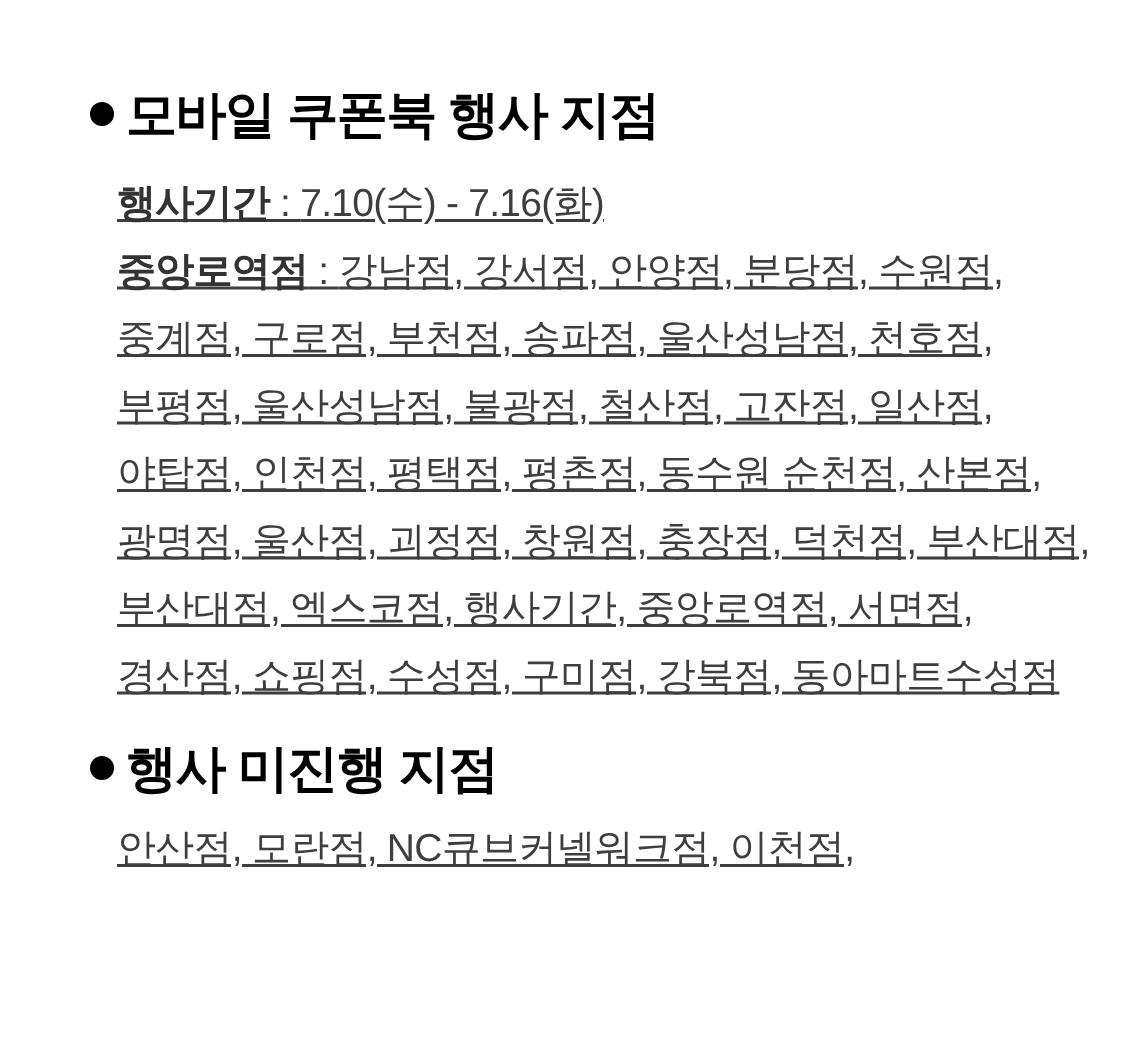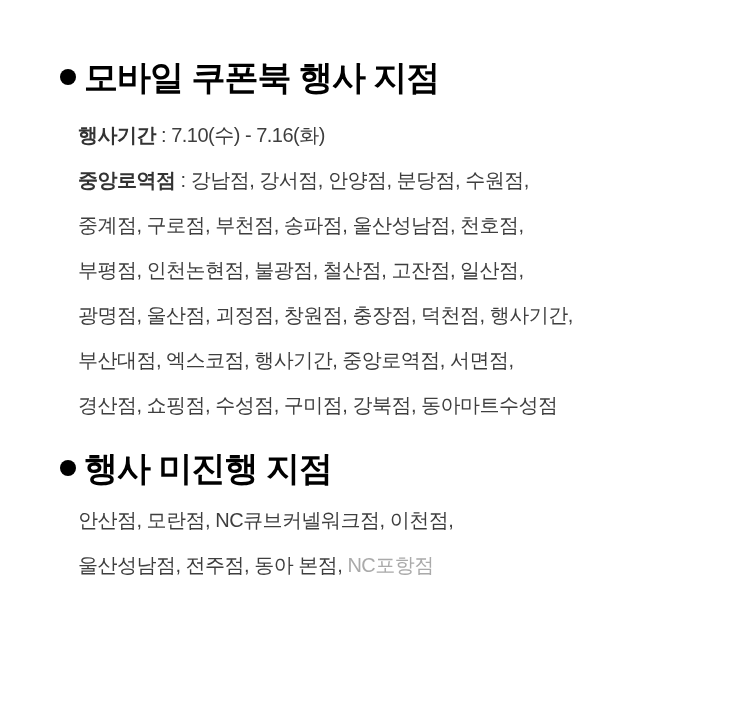--- a/index.html
+++ b/index.html
@@ -36,22 +36,23 @@
     border-radius: 50%;
     background: #000000;
     margin-right: 8px;
     vertical-align: middle;
     position: relative;
     top: -3px;
   }
   .content {
     padding-left: 18px;
     color: #3e3e3e;
-    font-size: 20px;
+    font-size: 26px;
     letter-spacing: -0.5px;
+    text-decoration: underline;
   }
   .line {
     line-height: 45px;
     white-space: nowrap;
   }
   .label {
     font-weight: 700;
     color: #333333;
   }
   .sep {
@@ -77,32 +78,30 @@
       <span class="bullet"></span><span>모바일 쿠폰북 행사 지점</span>
     </div>
     <div class="content">
       <div class="line">
         <span class="label">행사기간</span><span class="sep"> : </span><span>7.10(수) - 7.16(화)</span>
       </div>
       <div class="line">
         <span class="label">중앙로역점</span><span class="sep"> : </span><span>강남점, 강서점, 안양점, 분당점, 수원점,</span>
       </div>
       <div class="line">중계점, 구로점, 부천점, 송파점, 울산성남점, 천호점,</div>
-      <div class="line">부평점, 인천논현점, 불광점, 철산점, 고잔점, 일산점,</div>
-      <div class="line">광명점, 울산점, 괴정점, 창원점, 충장점, 덕천점, 행사기간,</div>
+      <div class="line">부평점, 울산성남점, 불광점, 철산점, 고잔점, 일산점,</div>
+      <div class="line">야탑점, 인천점, 평택점, 평촌점, 동수원 순천점, 산본점,</div>
+      <div class="line">광명점, 울산점, 괴정점, 창원점, 충장점, 덕천점, 부산대점,</div>
       <div class="line">부산대점, 엑스코점, 행사기간, 중앙로역점, 서면점,</div>
       <div class="line">경산점, 쇼핑점, 수성점, 구미점, 강북점, 동아마트수성점</div>
     </div>
   </div>
 
   <div class="section section-2">
     <div class="heading">
       <span class="bullet"></span><span>행사 미진행 지점</span>
     </div>
     <div class="content">
       <div class="line">안산점, 모란점, NC큐브커넬워크점, 이천점,</div>
-      <div class="line">
-        <span>울산성남점, 전주점, 동아 본점, </span><span class="muted">NC포항점</span>
-      </div>
     </div>
   </div>
 
 </div>
 
 </body></html>

